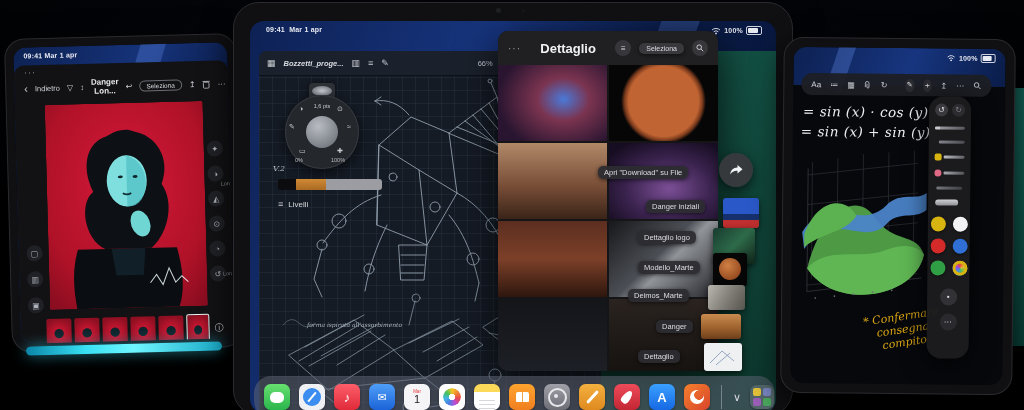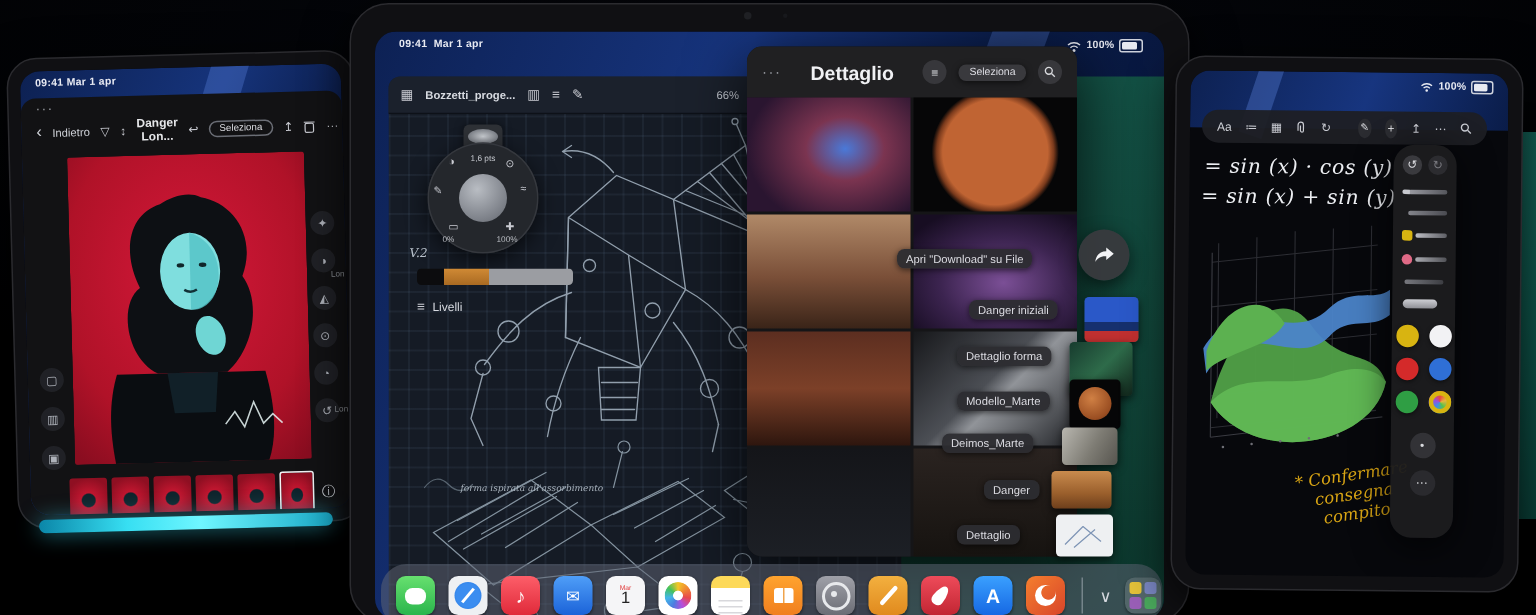--- a/index.html
+++ b/index.html
@@ -175,21 +175,21 @@
           <span class="abs" style="left:1px;top:1px;bottom:1px;width:10px;background:#e8eaf2;border-radius:1px;"></span>
         </span>
       </div>
 
       <div class="abs" style="left:349px;top:30px;width:177px;height:362px;border-radius:0 0 0 0;
            background:linear-gradient(180deg,#135044 0%,#114438 55%,#0c362c 100%);"></div>
 
       <div class="abs canvasgrid" style="left:9px;top:30px;width:342px;height:362px;border-radius:8px 8px 0 0;">
         <div class="appbar" style="height:24px;border-radius:8px 8px 0 0;">
           <span class="icn" style="font-size:9px;">▦</span>
-          <span style="font-weight:bold;color:#d7dae0;">Bozzetti_proge...</span>
+          <span style="font-weight:bold;color:#d7dae0;font-style:italic;">Bozzetti_proge...</span>
           <span class="icn" style="font-size:9px;">▥</span>
           <span class="icn" style="font-size:9px;">≡</span>
           <span class="icn" style="font-size:9px;">✎</span>
           <span class="sp"></span>
           <span>66%</span>
           <span>90°</span>
           <span style="font-weight:bold;">PRO</span>
           <span class="icn" style="font-size:9px;">↥</span>
           <span class="icn" style="font-size:9px;">↥</span>
           <span class="icn" style="font-size:9px;">◔</span>
@@ -316,21 +316,21 @@
               <path d="M8.5,1 L13.5,5.2 L8.5,9.4 L8.5,6.8 C4.5,6.6 2.5,8.4 1.2,10.6 C1.5,6.4 4.2,3.6 8.5,3.5 Z" fill="#f2f3f5"></path>
             </svg>
         </span>
 
         <span class="pill abs" style="left:348px;top:145px;pointer-events:auto;">Apri "Download" su File</span>
 
         <span class="pill abs" style="left:396px;top:179px;pointer-events:auto;">Danger iniziali</span>
         <div class="thumb abs" style="left:473px;top:177px;width:36px;height:30px;pointer-events:auto;
              background:linear-gradient(180deg,#2a58c8 0 55%,#16306e 55% 75%,#c03030 75%);"></div>
 
-        <span class="pill abs" style="left:388px;top:210px;pointer-events:auto;">Dettaglio forma</span>
+        <span class="pill abs" style="left:388px;top:210px;pointer-events:auto;">Dettaglio logo</span>
         <div class="thumb abs" style="left:463px;top:207px;width:42px;height:36px;pointer-events:auto;
              background:linear-gradient(135deg,#173b2e,#2e6b4a 50%,#12261c);"></div>
 
         <span class="pill abs" style="left:388px;top:240px;pointer-events:auto;">Modello_Marte</span>
         <div class="thumb abs" style="left:463px;top:232px;width:34px;height:33px;pointer-events:auto;background:#060607;">
           <div class="abs" style="left:6px;top:5px;width:22px;height:22px;border-radius:50%;
                background:radial-gradient(circle at 40% 35%,#d08044,#9a4e22 70%,#5e2d12);"></div>
         </div>
 
         <span class="pill abs" style="left:378px;top:268px;pointer-events:auto;">Deimos_Marte</span>

